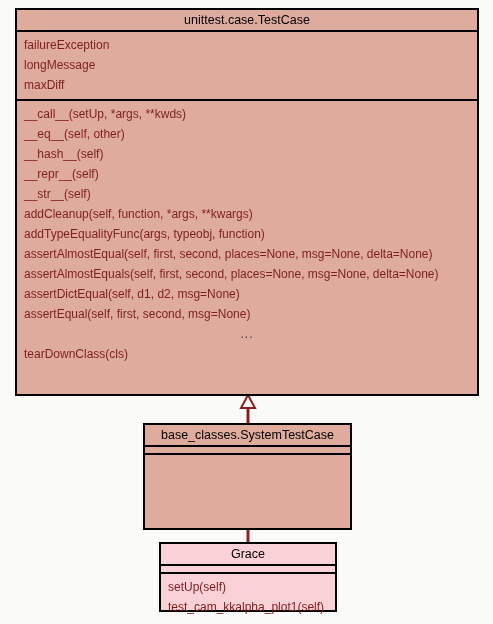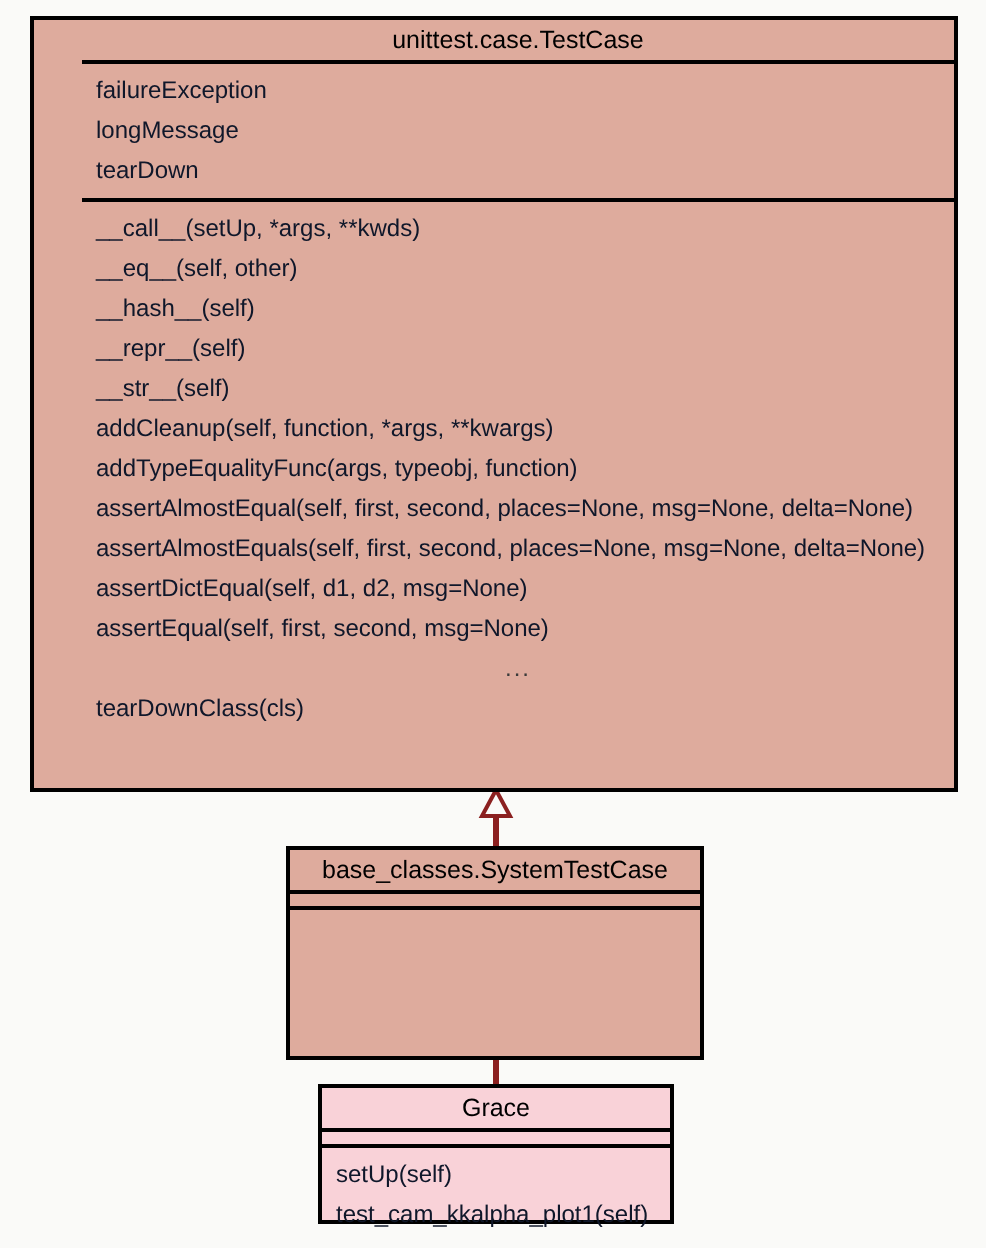--- a/index.html
+++ b/index.html
@@ -52,21 +52,21 @@
   .compartment.bordered-bottom {
     border-bottom: 2px solid #000000;
   }
   .compartment.empty-strip {
     height: 8px;
     padding: 0;
   }
 
   .member {
     font-size: 12px;
-    color: #0f172a;
+    color: #7f1d1d;
     line-height: 20px;
     height: 20px;
     padding-left: 7px;
     white-space: nowrap;
     overflow: hidden;
   }
   .member.ellipsis-row {
     text-align: center;
     padding-left: 0;
     letter-spacing: 1px;
@@ -92,27 +92,27 @@
     </svg>
   </div>
 
   <div class="arrow" style="left:236px; top:515px; width:24px; height:30px;">
     <svg width="24" height="30" viewBox="0 0 24 30">
       <line x1="12" y1="30" x2="12" y2="12" stroke="#8b2020" stroke-width="3"></line>
       <polygon points="12,1 5,14 19,14" fill="#fafaf8" stroke="#8b2020" stroke-width="2"></polygon>
     </svg>
   </div>
 
-  <div class="uml-class" style="left:15px; top:8px; width:464px; height:388px;padding-left:24px;">
+  <div class="uml-class" style="left:15px; top:8px; width:464px; height:388px;">
     <div class="class-title">unittest.case.TestCase</div>
 
     <div class="compartment bordered-bottom">
       <div class="member">failureException</div>
       <div class="member">longMessage</div>
-      <div class="member">tearDown</div>
+      <div class="member">maxDiff</div>
     </div>
 
     <div class="compartment">
       <div class="member">__call__(setUp, *args, **kwds)</div>
       <div class="member">__eq__(self, other)</div>
       <div class="member">__hash__(self)</div>
       <div class="member">__repr__(self)</div>
       <div class="member">__str__(self)</div>
       <div class="member">addCleanup(self, function, *args, **kwargs)</div>
       <div class="member">addTypeEqualityFunc(args, typeobj, function)</div>

